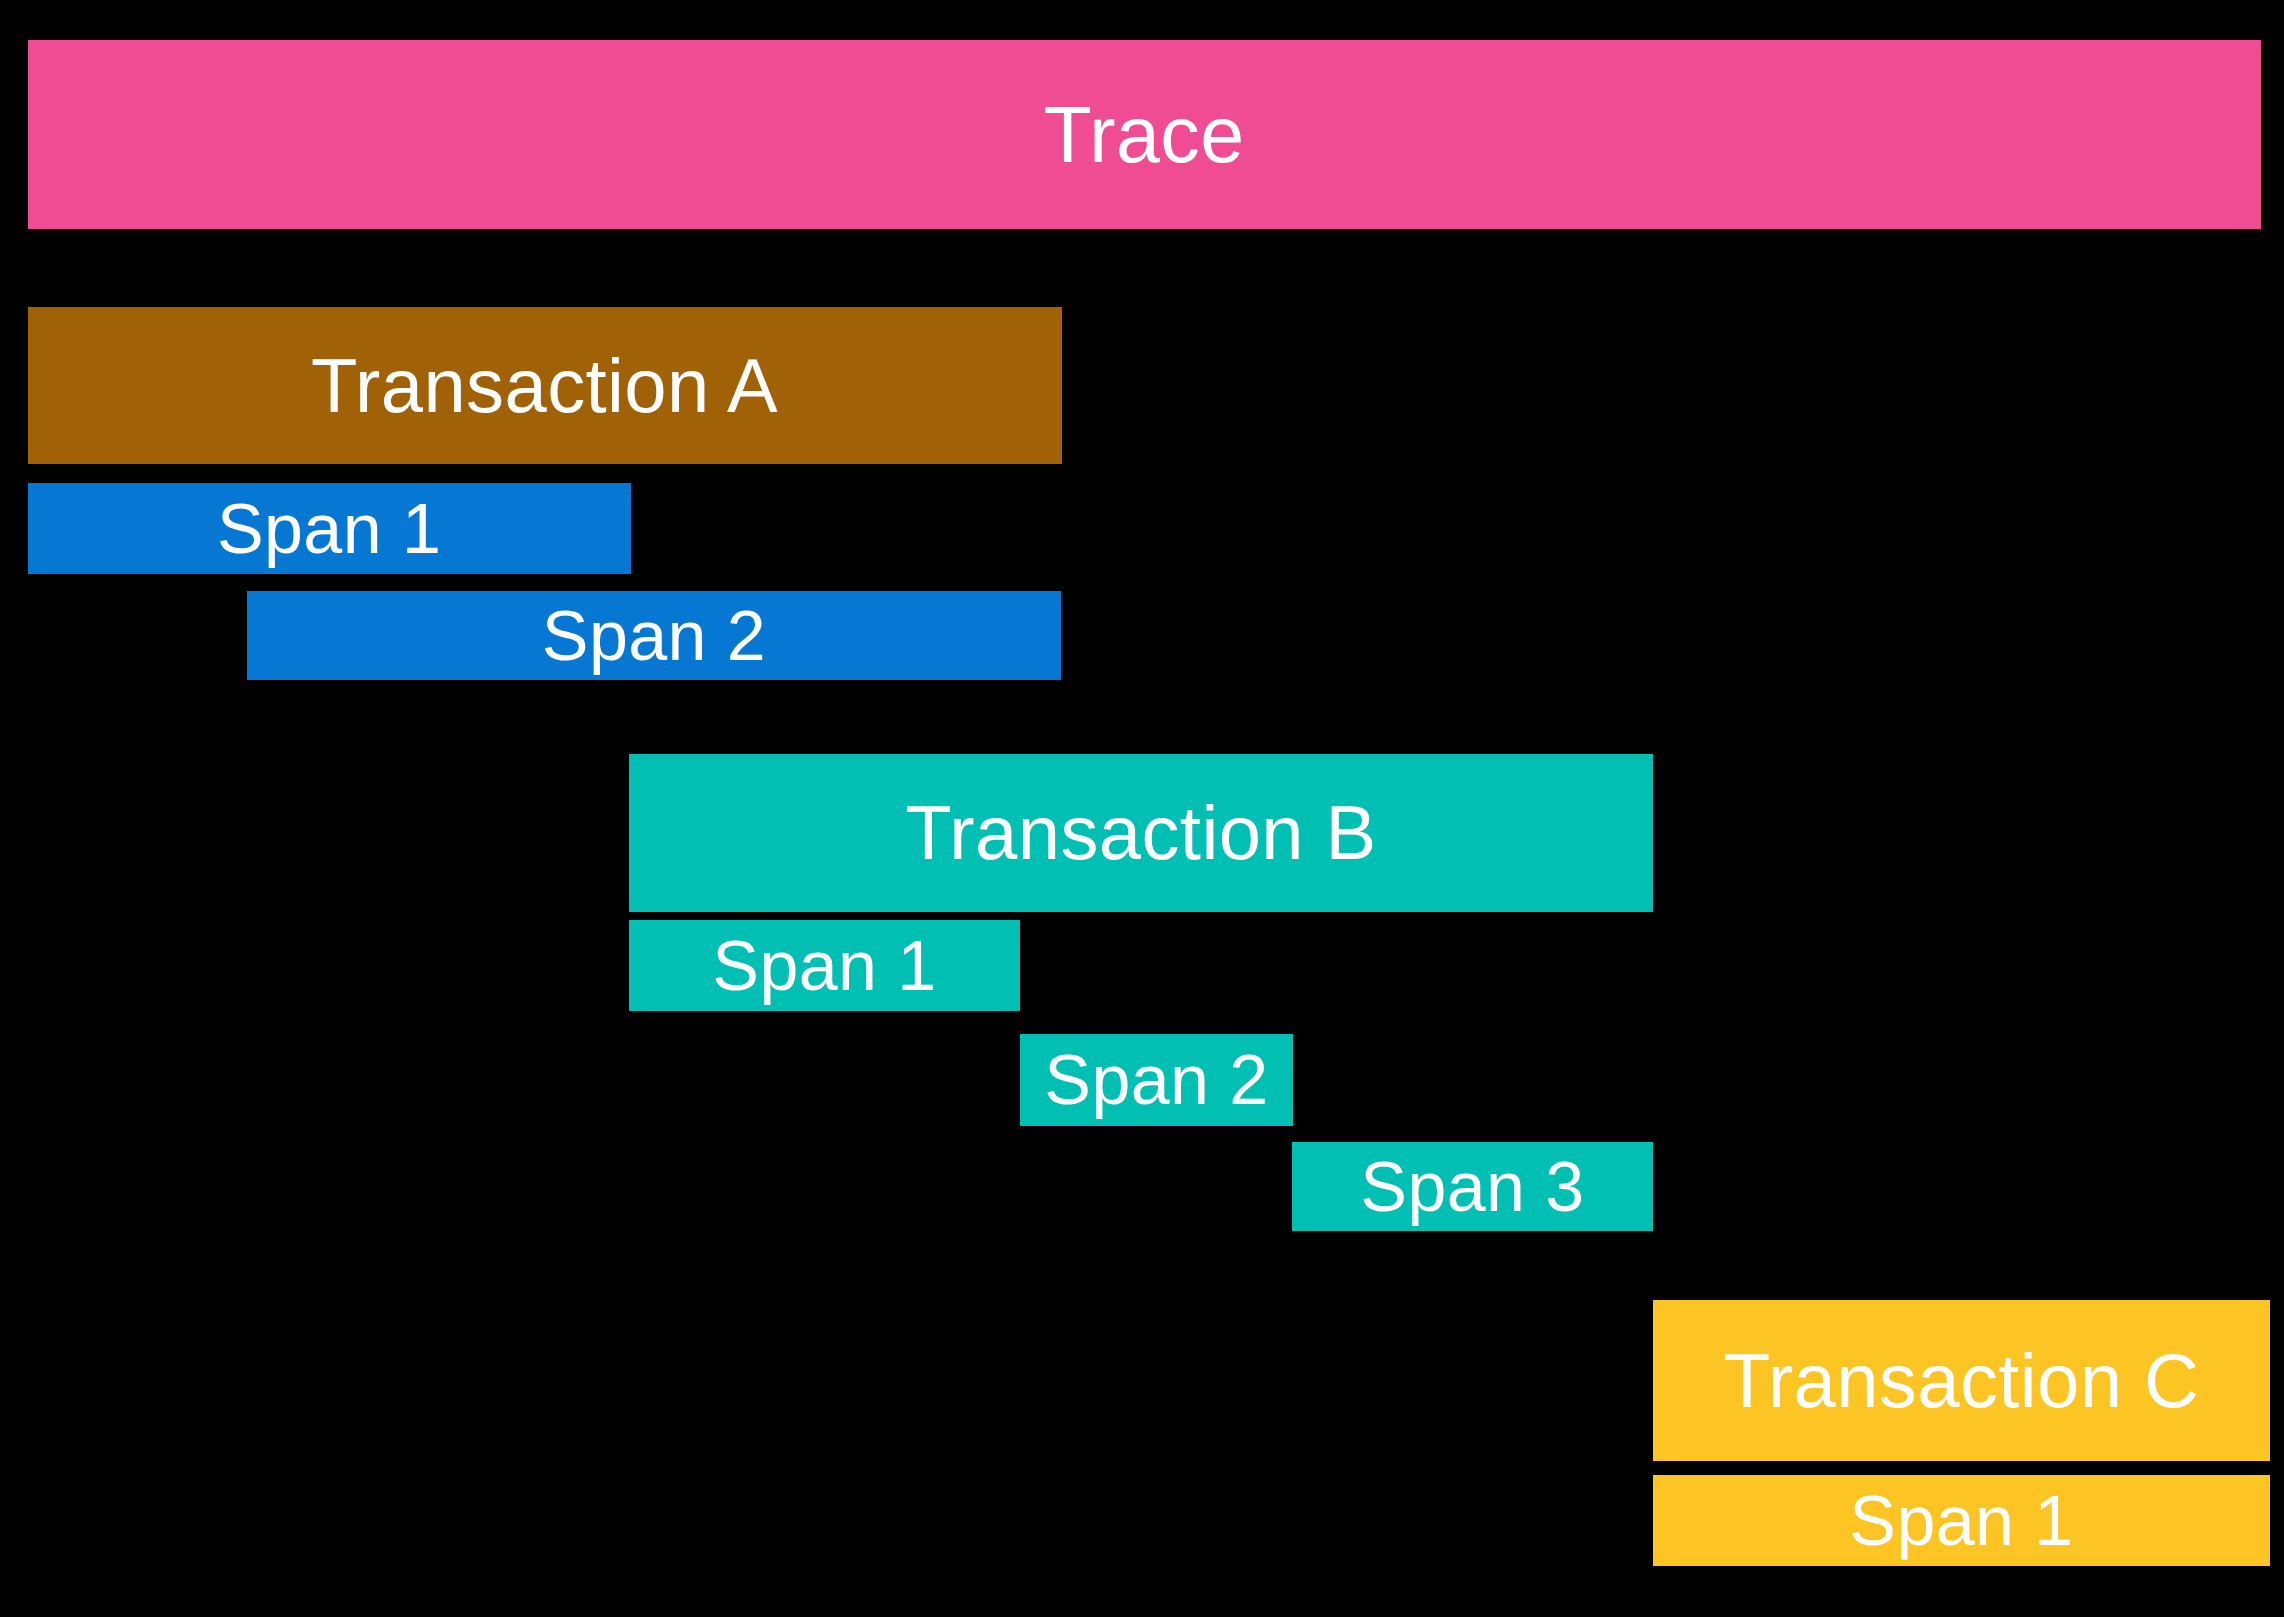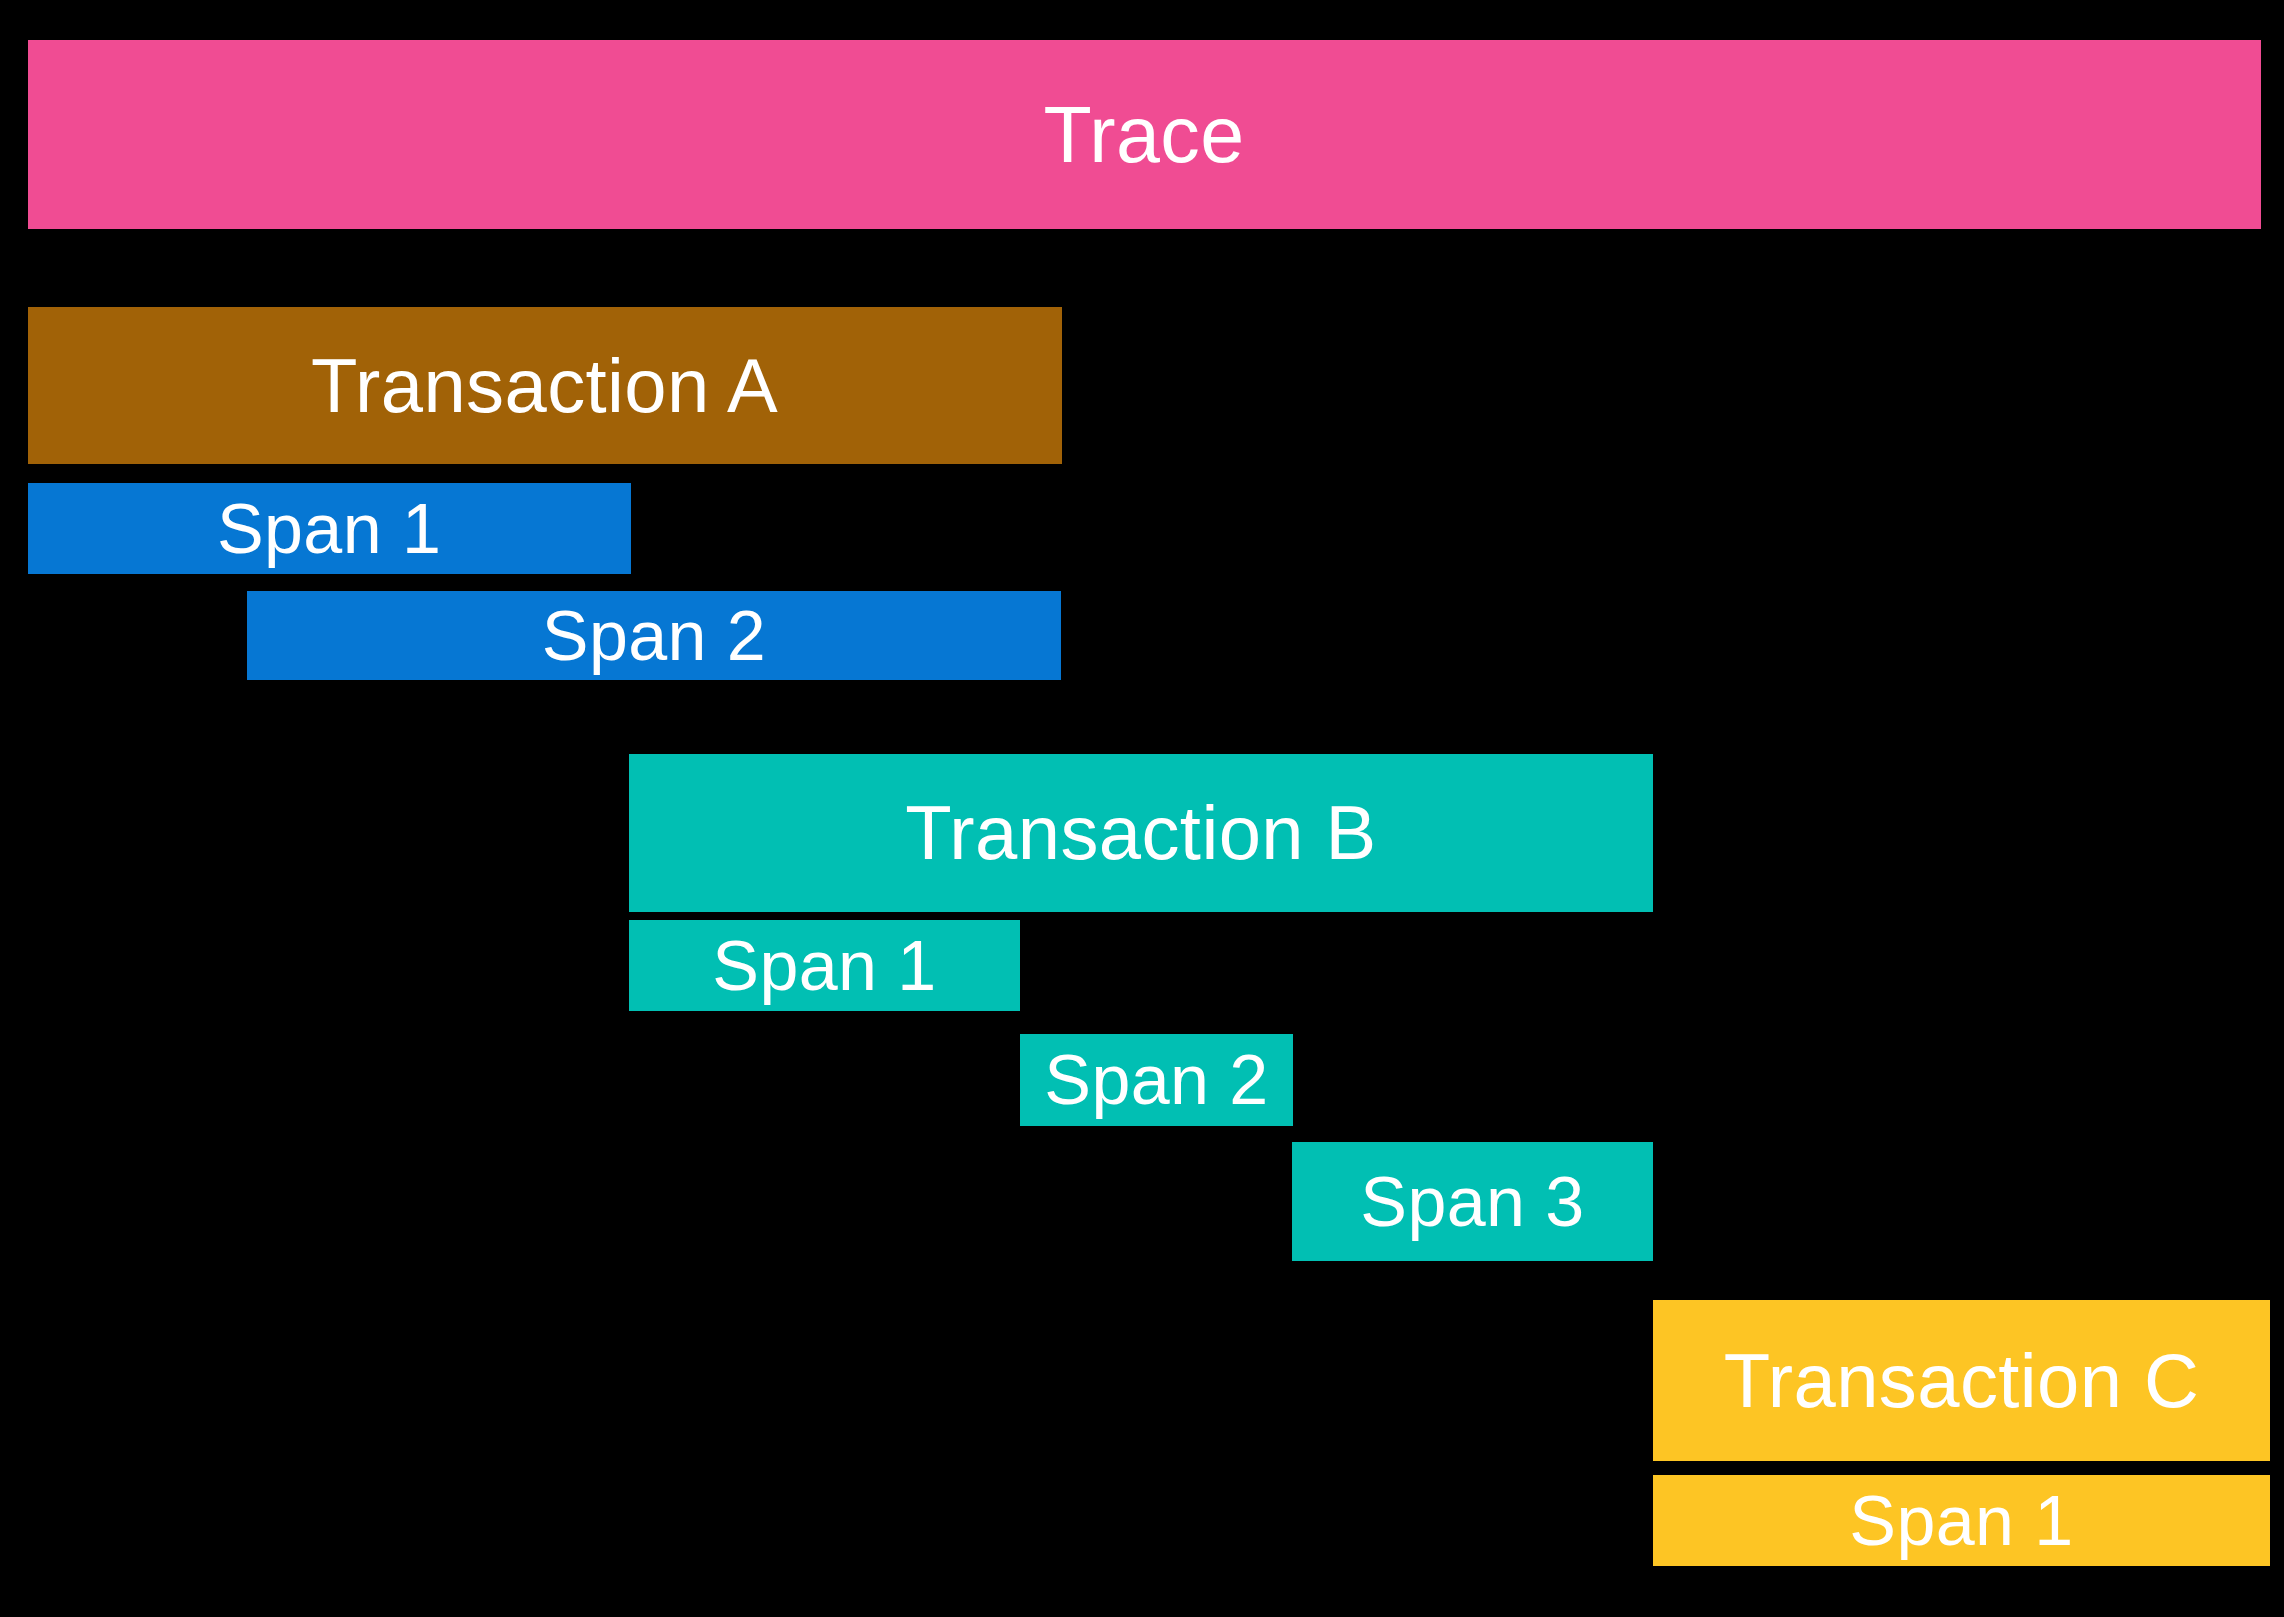--- a/index.html
+++ b/index.html
@@ -52,21 +52,21 @@
     </div>
     <div class="bar" style="left: 629px; top: 754px; width: 1024px; height: 158px; background: rgb(1, 191, 179);">
       <span class="bar-label label-transaction">Transaction B</span>
     </div>
     <div class="bar" style="left: 629px; top: 920px; width: 391px; height: 91px; background: rgb(1, 191, 179);">
       <span class="bar-label label-span">Span 1</span>
     </div>
     <div class="bar" style="left: 1020px; top: 1034px; width: 273px; height: 92px; background: rgb(1, 191, 179);">
       <span class="bar-label label-span">Span 2</span>
     </div>
-    <div class="bar" style="left: 1292px; top: 1142px; width: 361px; height: 119px; background: rgb(1, 191, 179);">
+    <div class="bar" style="left: 1292px; top: 1142px; width: 361px; height: 89px; background: rgb(1, 191, 179);">
       <span class="bar-label label-span">Span 3</span>
     </div>
     <div class="bar" style="left: 1653px; top: 1300px; width: 617px; height: 161px; background: rgb(253, 197, 36);">
       <span class="bar-label label-transaction">Transaction C</span>
     </div>
     <div class="bar" style="left: 1653px; top: 1475px; width: 617px; height: 91px; background: rgb(253, 197, 36);">
       <span class="bar-label label-span">Span 1</span>
     </div>
   </div>
 

